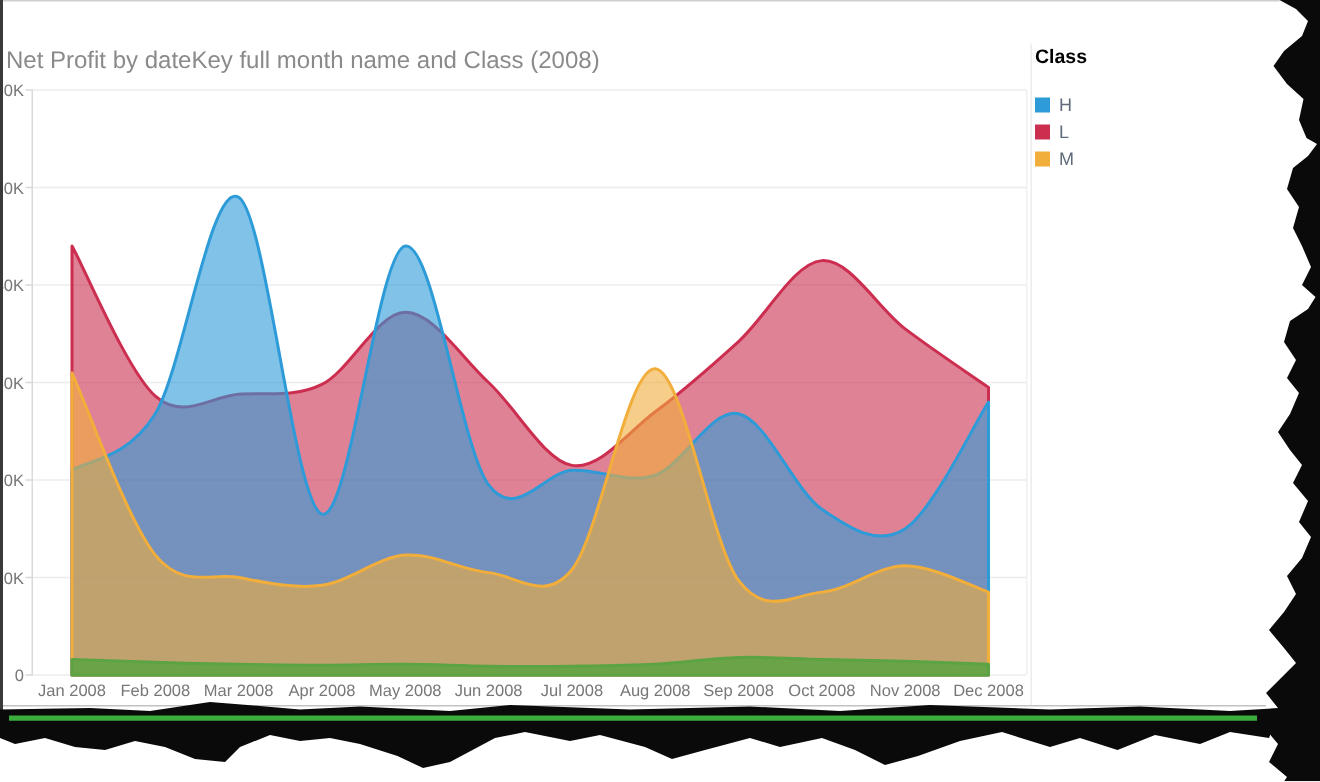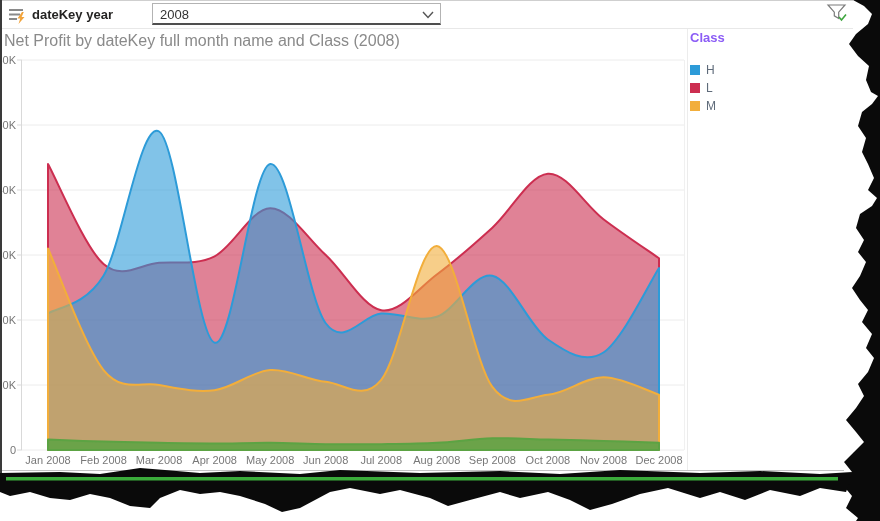--- a/index.html
+++ b/index.html
@@ -27,54 +27,33 @@
 
   
   #chart-svg{position:absolute;left:0;top:28px;overflow:visible;}
   #chart-svg text{font-family:"Liberation Sans", sans-serif;}
 
   
   .v-sep{position:absolute;left:687px;top:29px;width:1px;height:441px;background:#ececec;}
 
   
   .legend{position:absolute;left:690px;top:30px;width:150px;}
-  .legend-title{font-size:13px;font-weight:700;color:#8b5cf6;margin-bottom:16px;}
+  .legend-title{font-size:13px;font-weight:700;color:#000000;margin-bottom:16px;}
   .legend-row{display:flex;align-items:center;height:18px;cursor:pointer;}
   .legend-swatch{width:10px;height:10px;margin-right:6px;flex:0 0 auto;}
   .legend-label{font-size:12px;color:#5f6b7a;}
 
   
   .torn{position:absolute;left:0;top:0;pointer-events:none;z-index:50;}
 </style>
 </head>
 <body>
 
 <div class="screen">
 
-  <div class="slicer-bar">
-    <svg class="slicer-glyph" viewBox="0 0 20 18">
-      <rect x="1" y="2" width="14" height="2" fill="#8a8a8a"></rect>
-      <rect x="1" y="6.5" width="11" height="2" fill="#8a8a8a"></rect>
-      <rect x="1" y="11" width="8" height="2" fill="#8a8a8a"></rect>
-      <polygon points="14,5 9.5,11.5 12.2,11.5 10.5,17 16.5,10 13.6,10 15.8,5" fill="#F2A33A"></polygon>
-    </svg>
-    <span class="slicer-label">dateKey year</span>
-
-    <div class="dropdown">
-      <span class="dropdown-value">2008</span>
-      <svg class="dropdown-chevron" viewBox="0 0 12 8">
-        <polyline points="1,1 6,6.5 11,1" fill="none" stroke="#555" stroke-width="1.4"></polyline>
-      </svg>
-    </div>
-
-    <svg class="filter-btn" viewBox="0 0 24 20">
-      <path d="M2,1 L19,1 L12.7,8.2 L12.7,14.5 L8.3,11.8 L8.3,8.2 Z" fill="none" stroke="#7a7a7a" stroke-width="1.2"></path>
-      <polyline points="13,13 15.5,16 20,10.5" fill="none" stroke="#3FA63F" stroke-width="1.6"></polyline>
-    </svg>
-  </div>
 
   <div class="chart-title">Net Profit by dateKey full month name and Class (2008)</div>
 
   <svg id="chart-svg" width="687" height="445" viewBox="0 0 687 445">
       <line x1="22" y1="422" x2="684" y2="422" stroke="#ececec" stroke-width="1"></line>
       <line x1="17" y1="422" x2="22" y2="422" stroke="#d9d9d9" stroke-width="1"></line>
       <text x="16" y="426" text-anchor="end" fill="#777" font-size="11">0</text>
       <line x1="22" y1="357" x2="684" y2="357" stroke="#ececec" stroke-width="1"></line>
       <line x1="17" y1="357" x2="22" y2="357" stroke="#d9d9d9" stroke-width="1"></line>
       <text x="16" y="361" text-anchor="end" fill="#777" font-size="11">10K</text>

